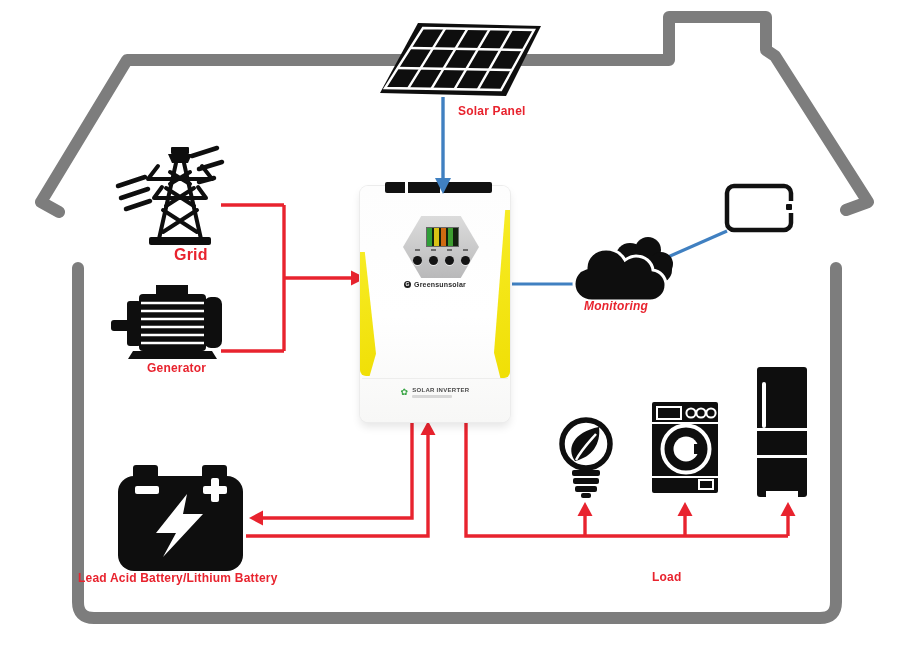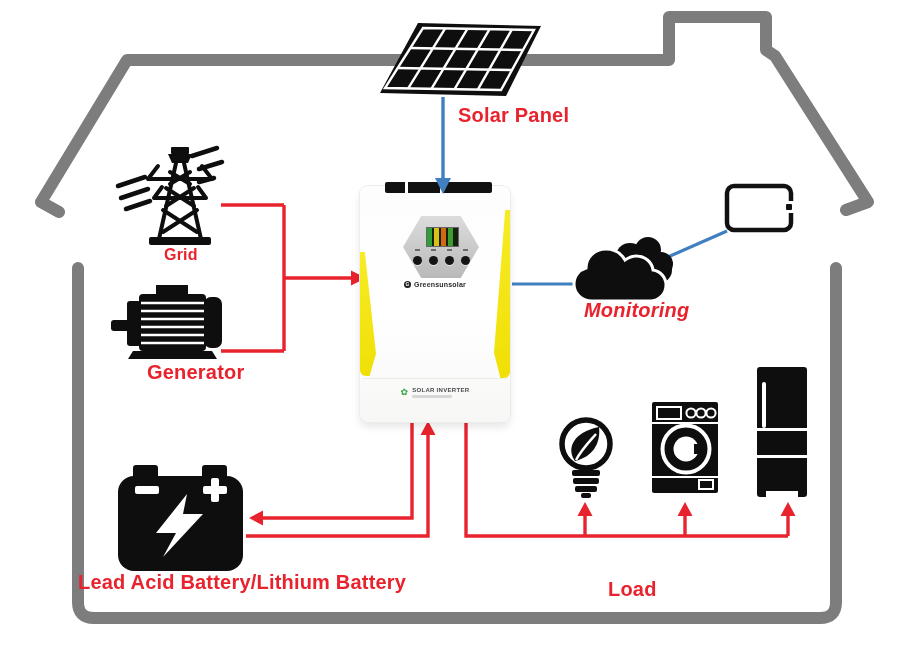--- a/index.html
+++ b/index.html
@@ -2,21 +2,21 @@
 <html><head>
 <meta charset="utf-8">
 <style>
   html,body{margin:0;padding:0;}
   body{
     width:900px;height:645px;position:relative;background:#ffffff;
     font-family:"Liberation Sans", sans-serif;overflow:hidden;
   }
   .layer{position:absolute;left:0;top:0;}
   .lbl{
-    position:absolute;color:#e8232e;font-weight:bold;font-size:20px;
+    position:absolute;color:#e8232e;font-weight:bold;font-size:12px;
     white-space:nowrap;letter-spacing:.2px;
   }
   
   #inverter{
     position:absolute;left:360px;top:186px;width:150px;height:236px;
     background:linear-gradient(180deg,#fdfdfd 0%,#ffffff 55%,#f7f7f6 100%);
     border-radius:8px;
     box-shadow:0 0 0 1px #ececec, 0 5px 9px rgba(0,0,0,.10);
     z-index:3;
   }
@@ -238,17 +238,17 @@
     </span>
   </div>
 </div>
 
 <svg class="layer" width="900" height="645" viewBox="0 0 900 645" style="z-index:4;pointer-events:none;">
   <path d="M443 97 V178" stroke="#4080c1" stroke-width="3.4" fill="none"></path>
   <polygon points="443,194 435,178 451,178" fill="#4080c1"></polygon>
 </svg>
 
 <div class="lbl" style="left:458px;top:104px;">Solar Panel</div>
-<div class="lbl" style="left:164px;top:246px;font-size:16px;">Grid</div>
+<div class="lbl" style="left:174px;top:246px;font-size:16px;">Grid</div>
 <div class="lbl" style="left:147px;top:361px;">Generator</div>
 <div class="lbl" style="left:584px;top:299px;font-style:italic;">Monitoring</div>
 <div class="lbl" style="left:78px;top:571px;">Lead Acid Battery/Lithium Battery</div>
-<div class="lbl" style="left:608px;top:570px;margin-top:8px;">Load</div>
+<div class="lbl" style="left:652px;top:570px;">Load</div>
 
 </body></html>

